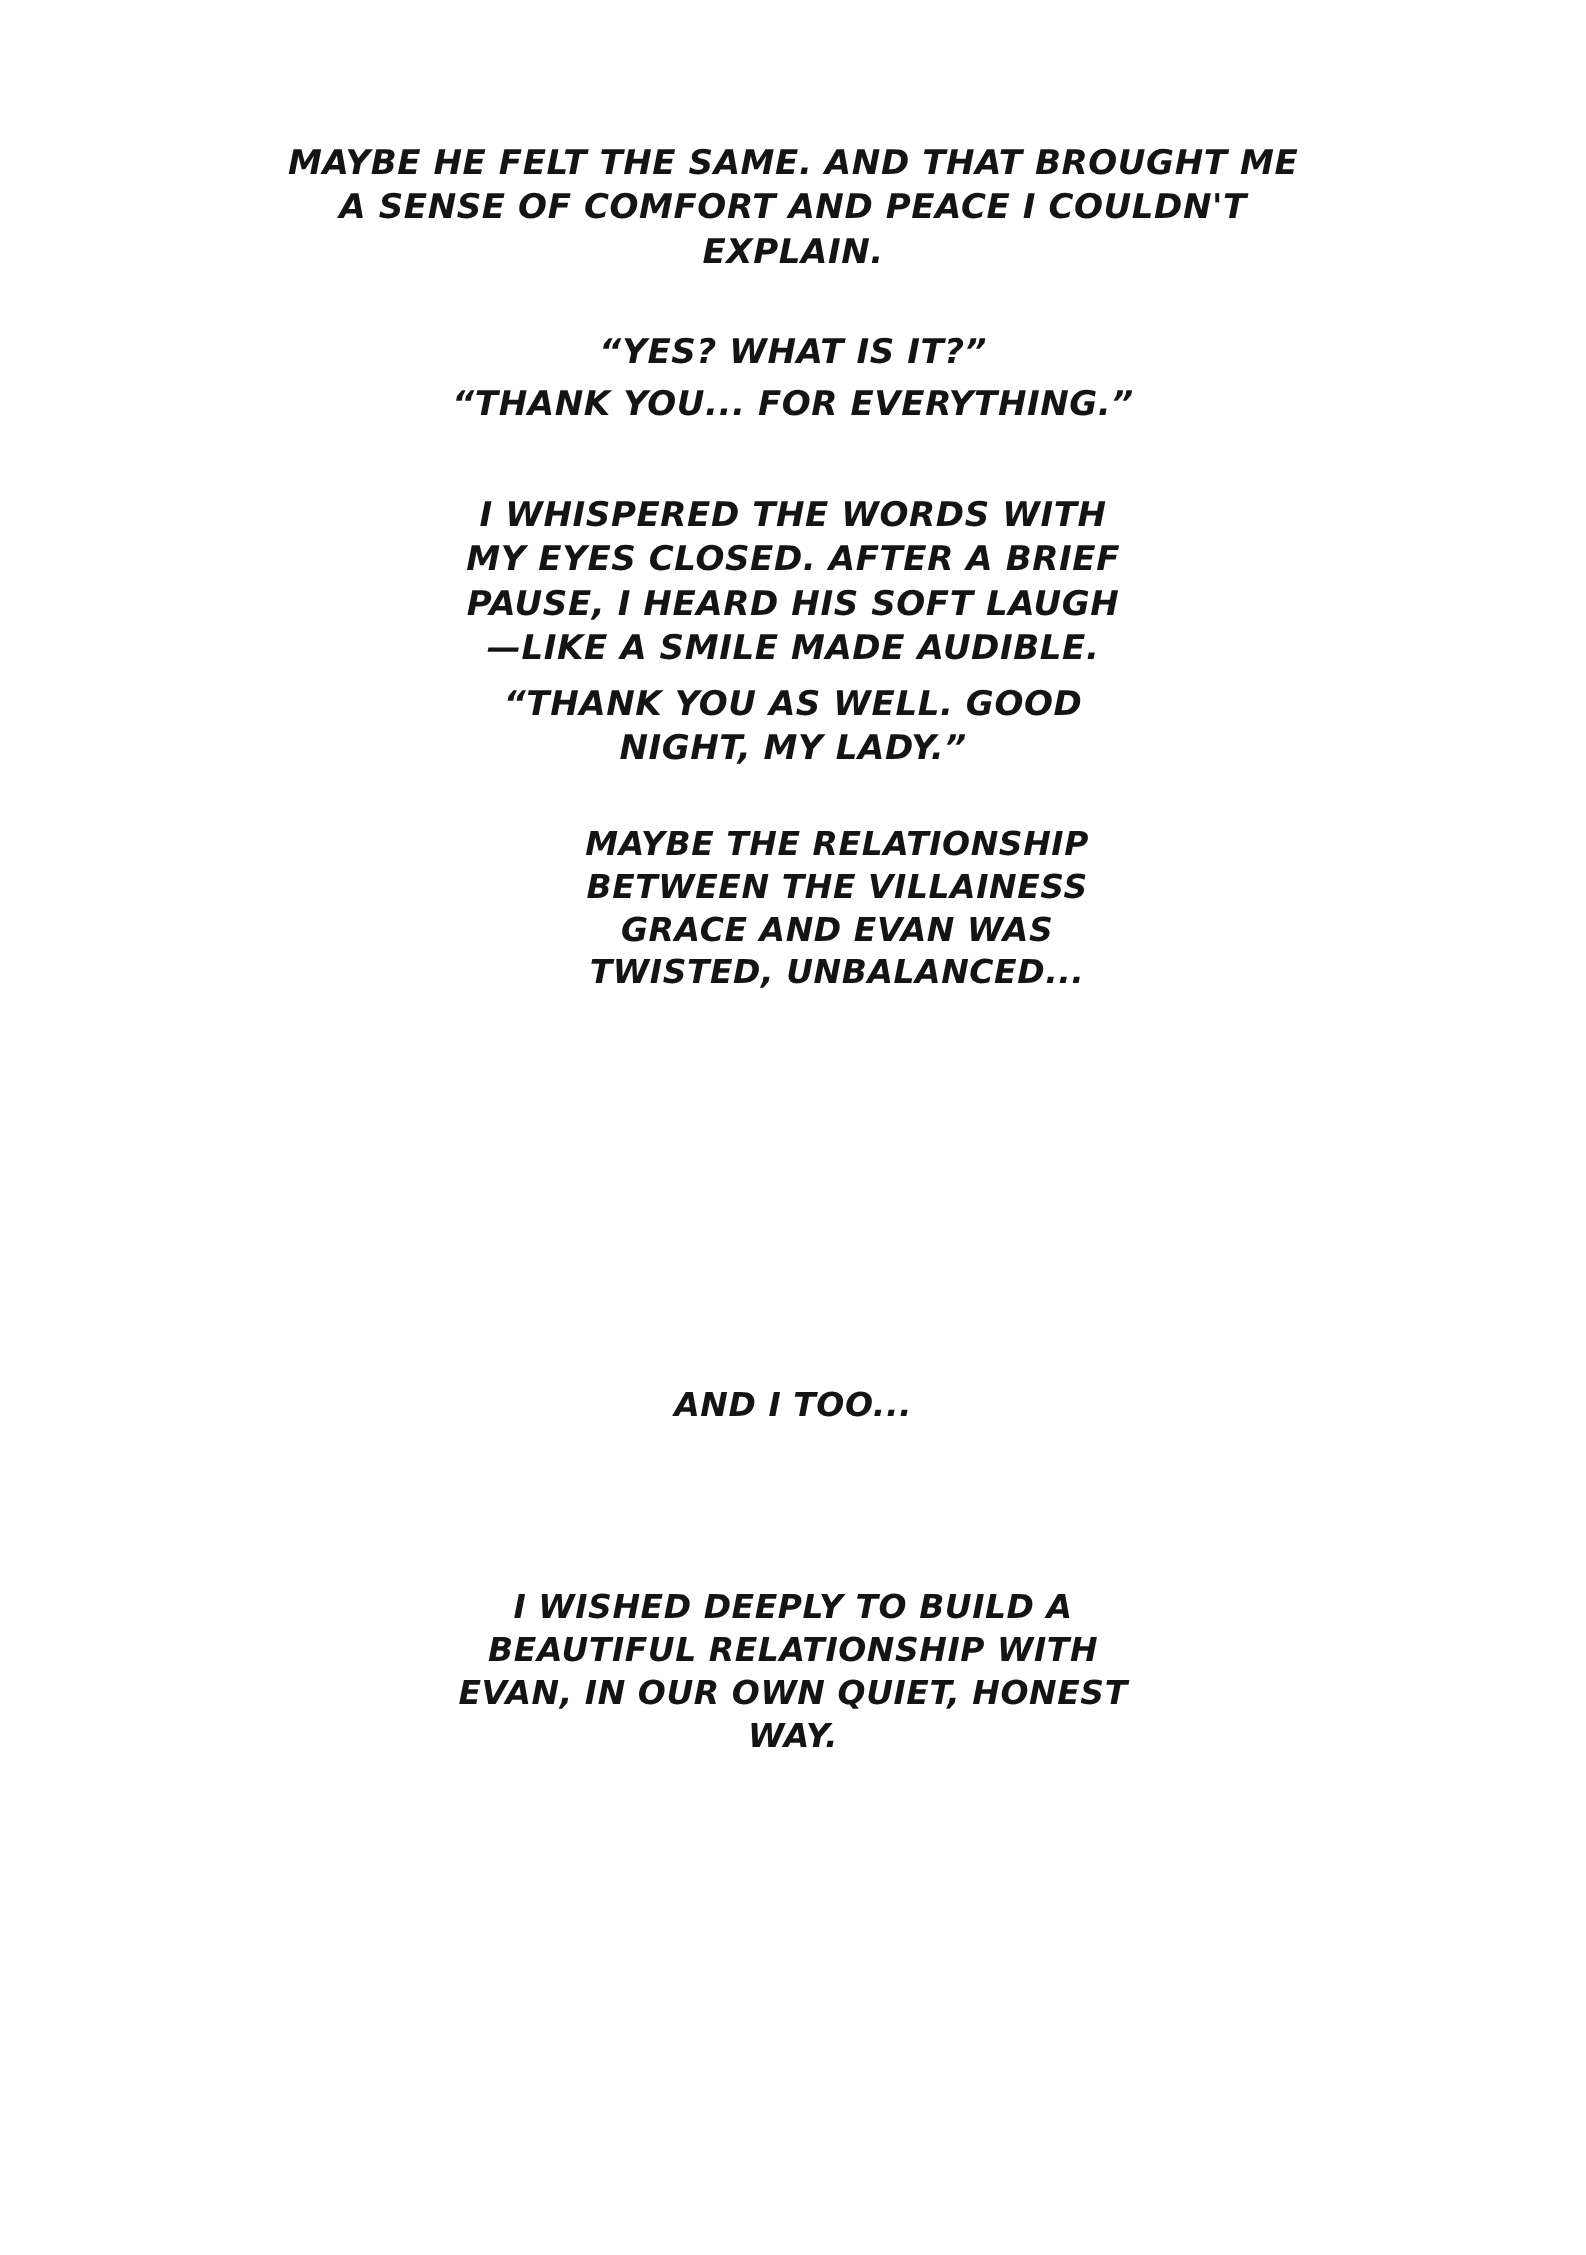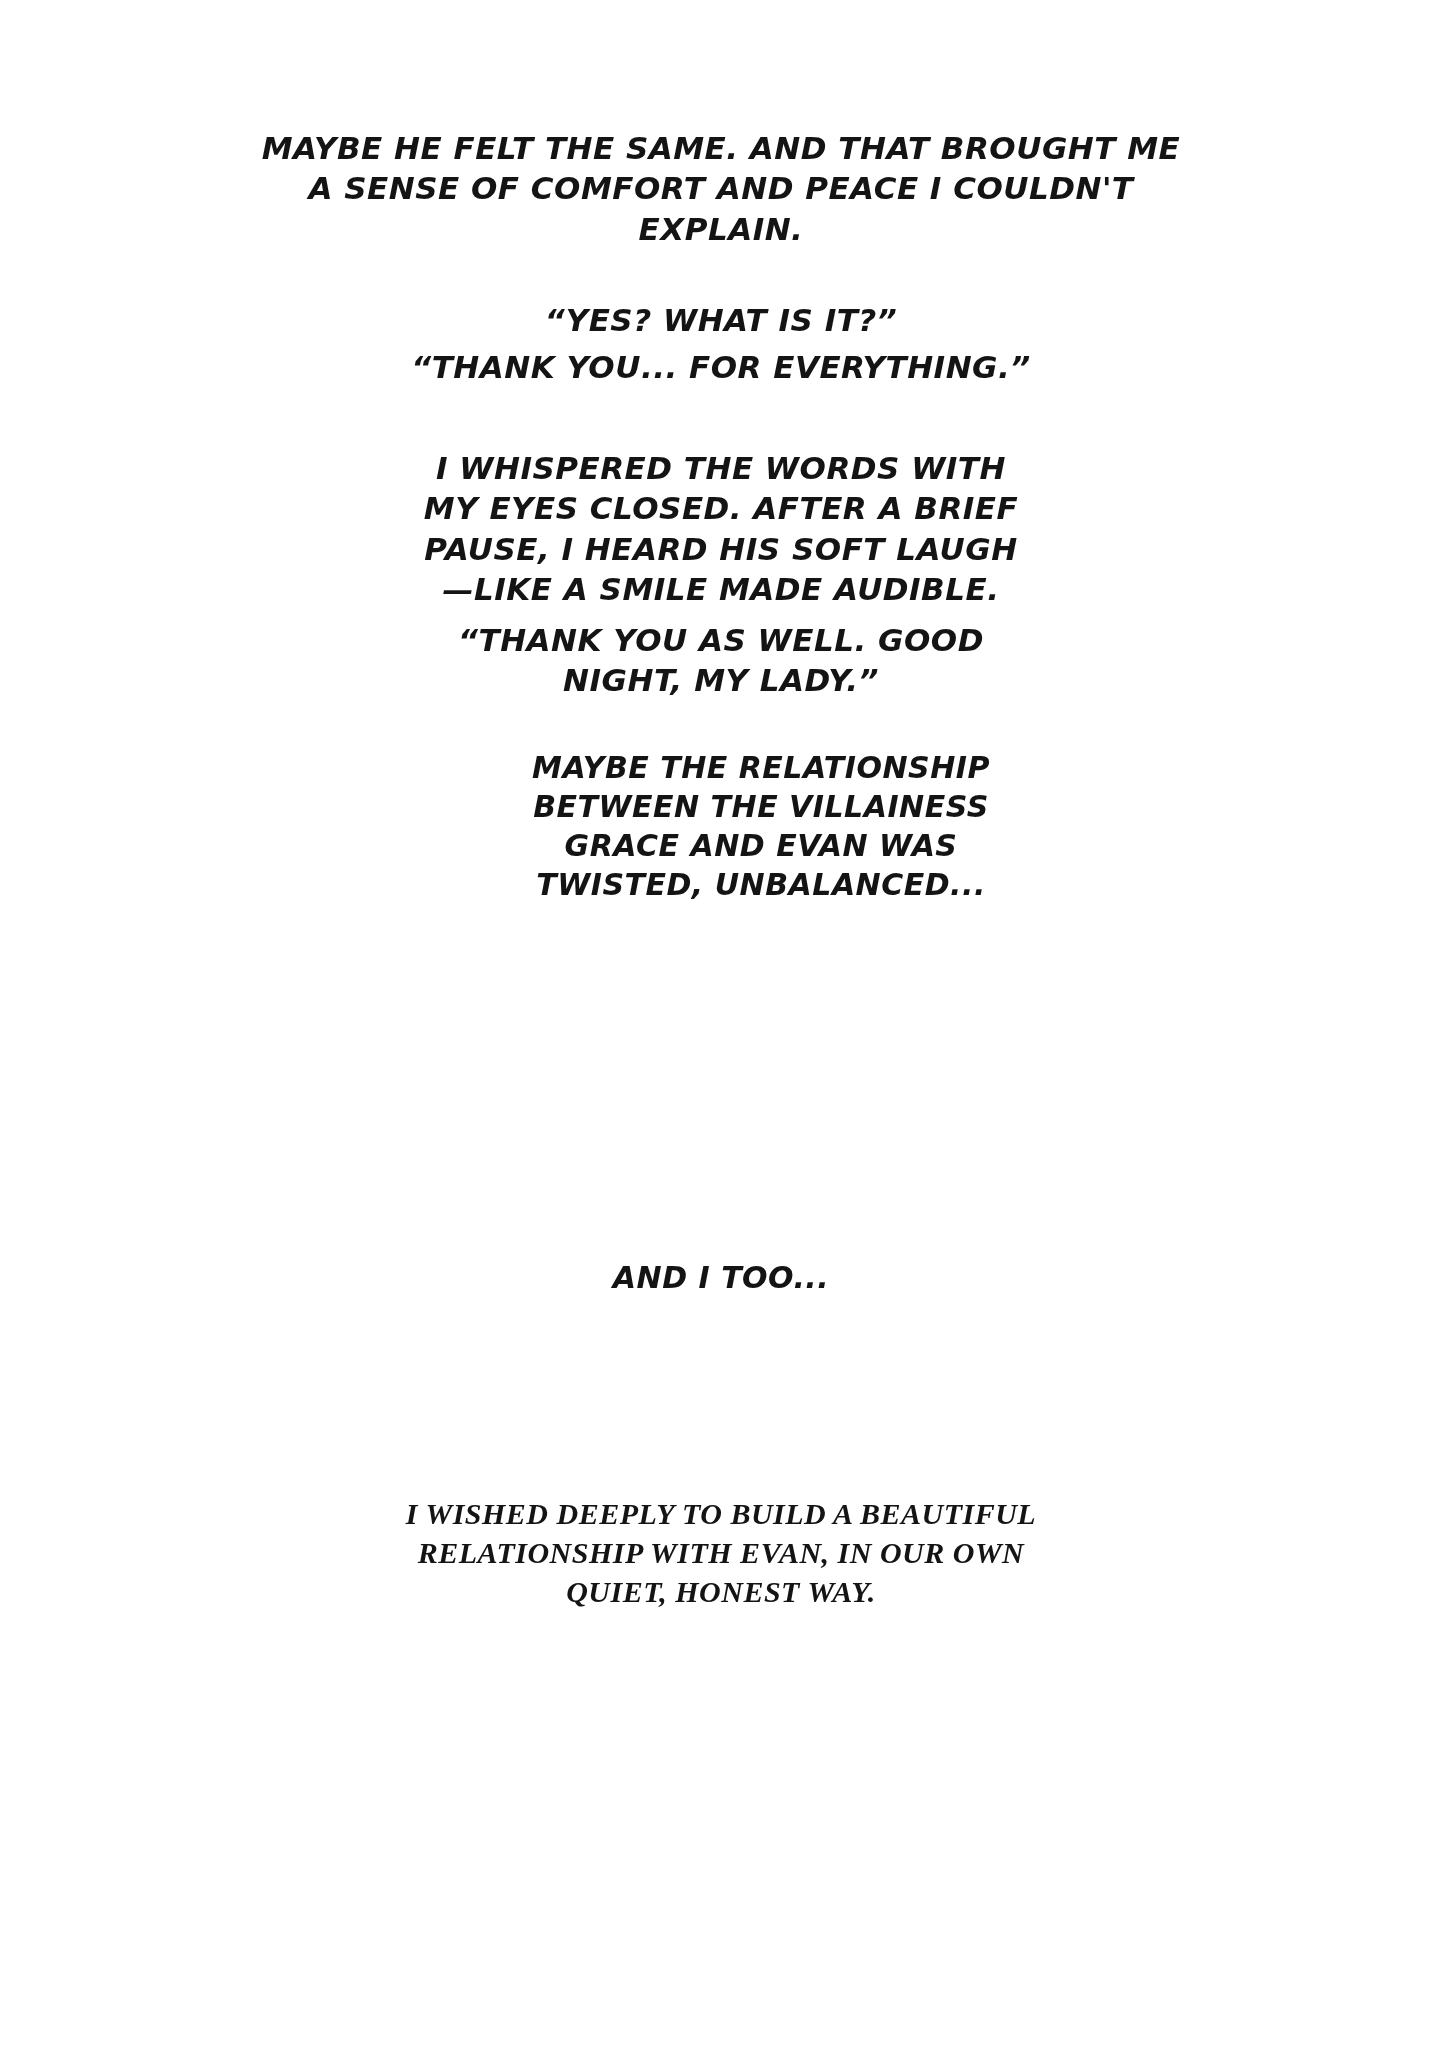--- a/index.html
+++ b/index.html
@@ -76,17 +76,17 @@
 
   <div class="block sz-2" style="top:748px;padding-left:40px;">
     <p class="w-560">Maybe the relationship between the villainess Grace and Evan was twisted, unbalanced...</p>
   </div>
 
 
   <div class="block sz-2" style="top:1258px;">
     <p class="w-700">And I too...</p>
   </div>
 
-  <div class="block sz-2" style="top:1494px;font-family:Liberation Serif, serif;">
+  <div class="block sz-2" style="top:1442px;">
     <p class="w-640">I wished deeply to build a beautiful relationship with Evan, in our own quiet, honest way.</p>
   </div>
 
 </div>
 
 </body></html>

